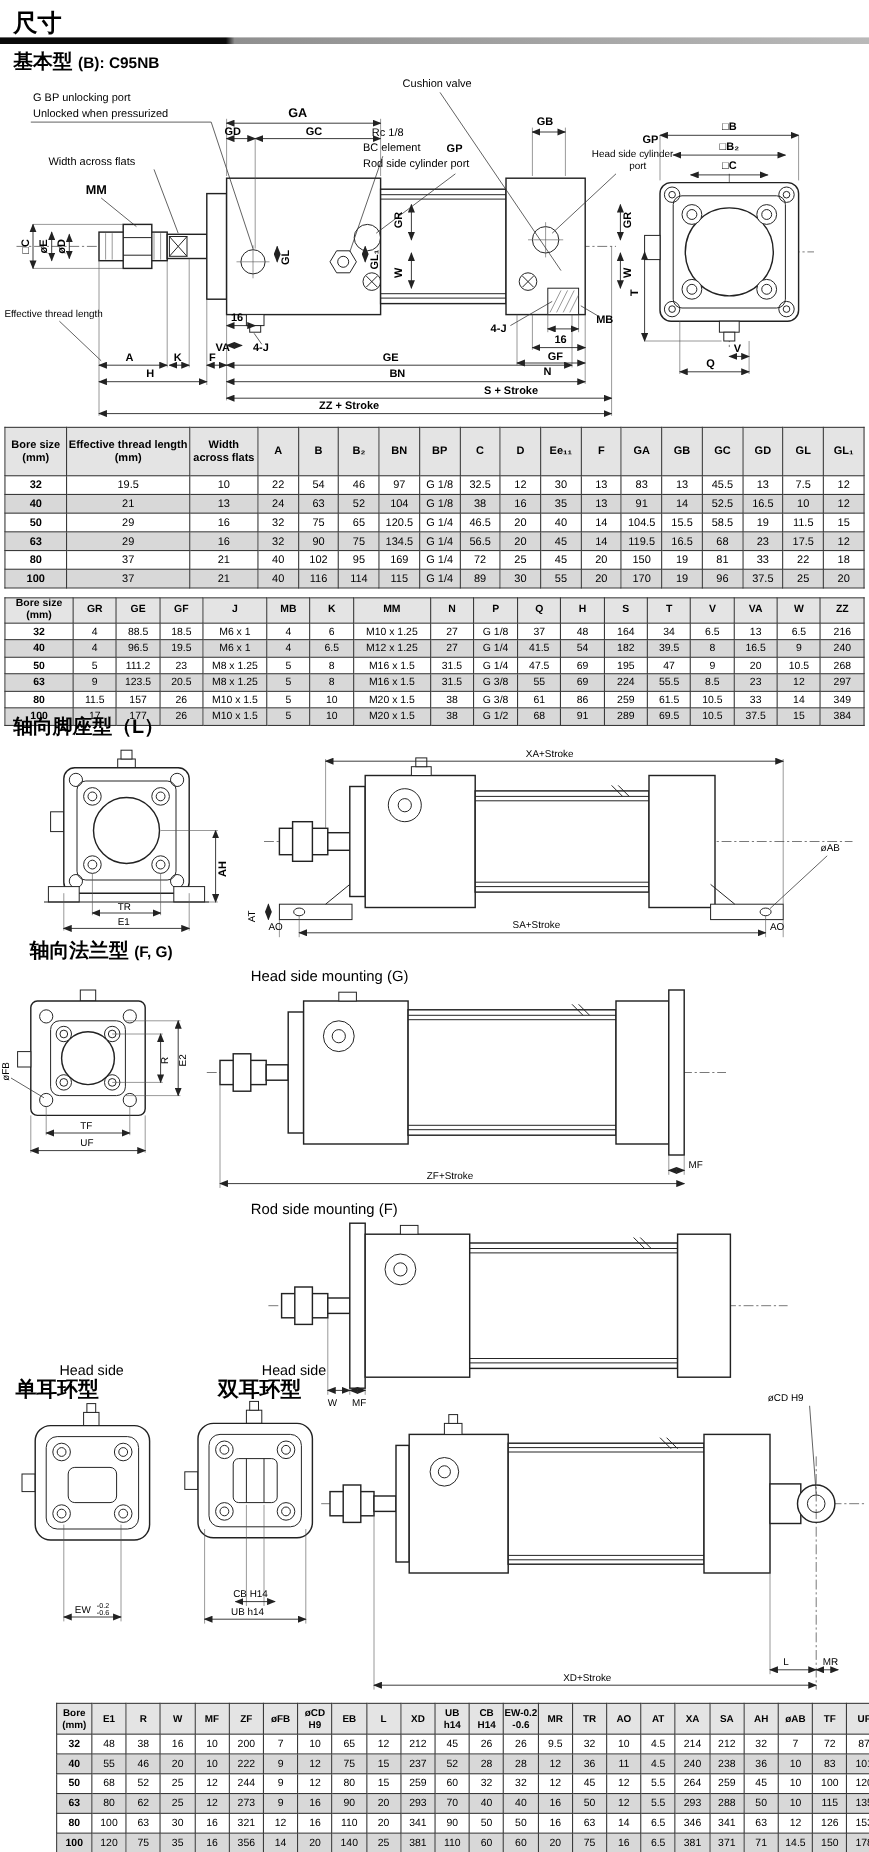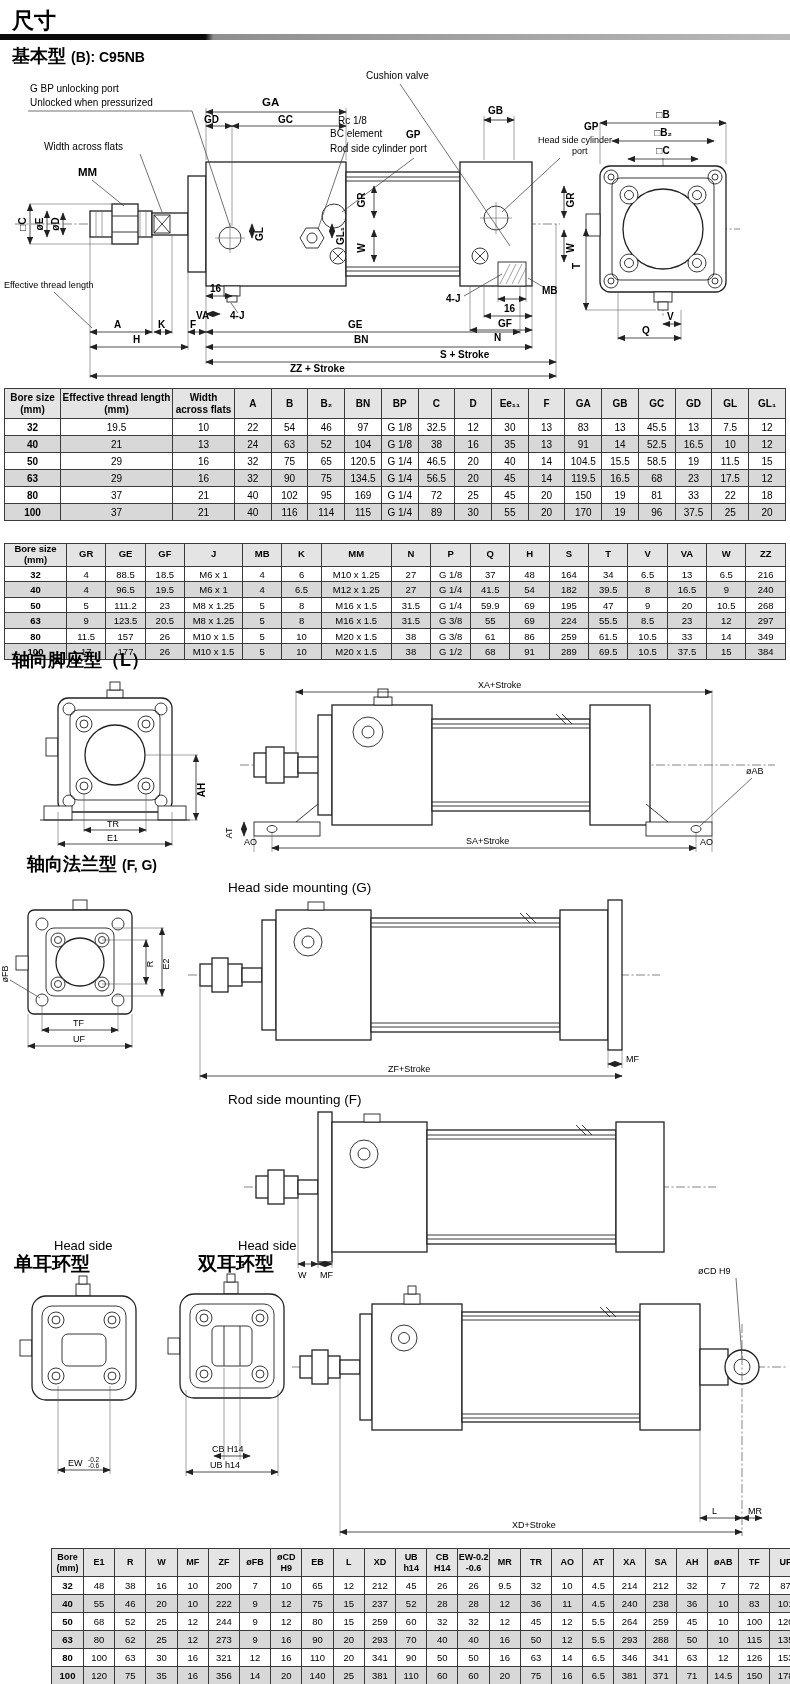--- a/index.html
+++ b/index.html
@@ -27,21 +27,21 @@
   .an{font-size:10px;}
   .an9{font-size:9px;}
   .tol{font-size:6.5px;}
   table{border-collapse:collapse;table-layout:fixed;width:782px;background:#fff;}
   th,td{border:1px solid #3a3a3a;text-align:center;vertical-align:middle;
         font-size:10px;font-weight:normal;padding:0 1px;white-space:pre-line;overflow:hidden;}
   thead th{background:#e4e4e4;font-weight:bold;font-size:10px;line-height:1.15;}
   tbody tr{height:17px;}
   tbody tr.shade td,tbody tr.shade th{background:#d8d8d8;}
   tbody th{font-weight:bold;}
-  .t1 thead tr{height:30px;border-radius:12px;}
+  .t1 thead tr{height:44px;border-radius:12px;}
   .t1 col.c0{width:56px;} .t1 col.c1{width:112px;} .t1 col.c2{width:62px;}
   .t2 thead tr{height:17px;} .t2 tbody tr{height:15.5px;}
   .t2 col.c0{width:62px;} .t2 col.c4{width:58px;} .t2 col.c7{width:70px;}
   .t2 col.c9{width:40px;} .t2 td,.t2 th{font-size:9.5px;}
   .t3 thead tr{height:28px;} .t3 tbody tr{height:18px;}
   .t3 col.c0{width:32px;}
   .t3 td,.t3 th{font-size:9.5px;padding:0;}
   .t3 thead th{font-size:9px;}
 </style>
 </head>
@@ -521,21 +521,21 @@
             <th>50</th>
             <td>5</td>
             <td>111.2</td>
             <td>23</td>
             <td>M8 x 1.25</td>
             <td>5</td>
             <td>8</td>
             <td>M16 x 1.5</td>
             <td>31.5</td>
             <td>G 1/4</td>
-            <td>59.9</td>
+            <td>47.5</td>
             <td>69</td>
             <td>195</td>
             <td>47</td>
             <td>9</td>
             <td>20</td>
             <td>10.5</td>
             <td>268</td>
           </tr>
           <tr class="shade">
             <th>63</th>

